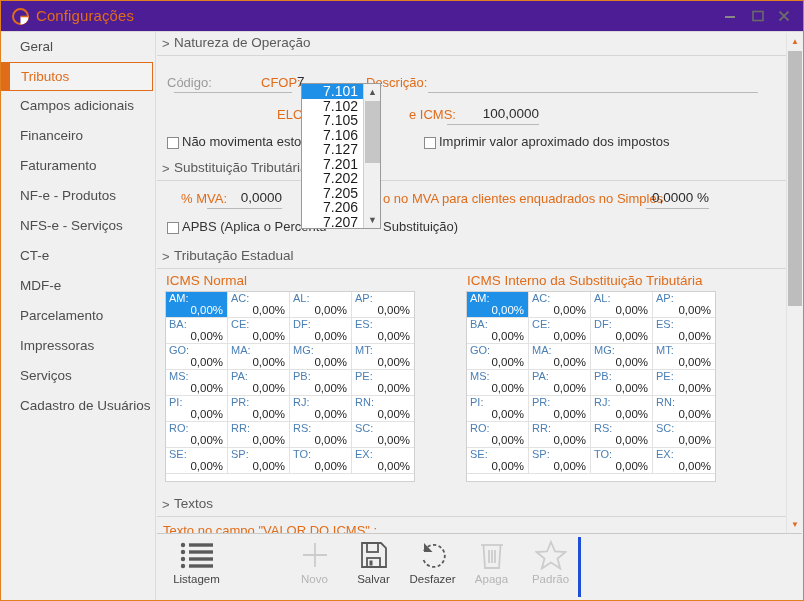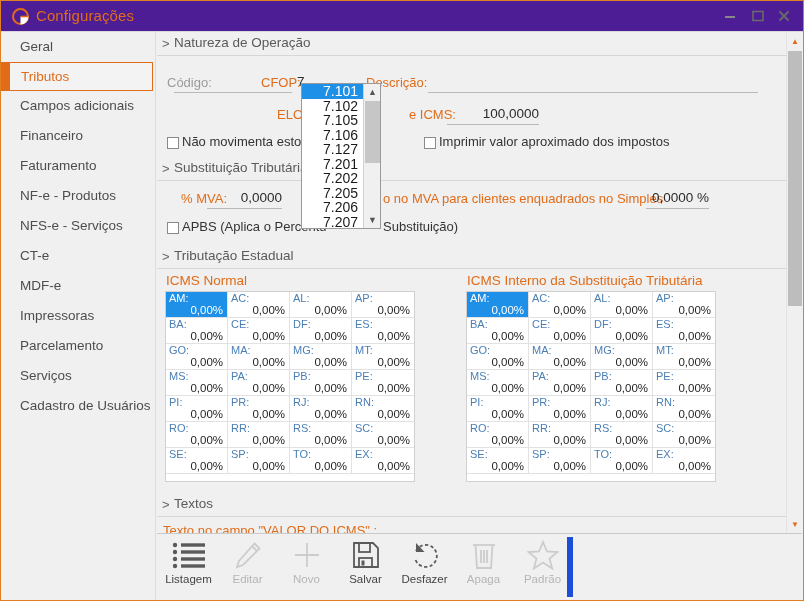--- a/index.html
+++ b/index.html
@@ -204,22 +204,22 @@
     background: #bdbdbd;
   }
 
   
   #toolbar {
     position: absolute; left: 156px; right: 1px; bottom: 0; height: 67px;
     background: #f0f0f0;
     border-top: 1px solid #c9c9c9;
   }
   #tb-inner {
-    position: absolute; left: 2px; top: 3px; width: 414px; height: 60px;
-    border-right: 6px solid #1d4ed8;
+    position: absolute; left: 10px; top: 3px; width: 414px; height: 60px;
+    border-right: 3px solid #1d4ed8;
   }
   .tb-btn {
     position: absolute; top: 0; width: 59px; height: 58px;
     text-align: center; cursor: default;
   }
   .tb-ico { height: 36px; display: flex; align-items: center; justify-content: center; }
   .tb-lbl { font-size: 11.5px; color: #444; }
   .tb-btn.disabled .tb-lbl { color: #b5b5b5; }
 </style>
 </head>
@@ -258,22 +258,22 @@
     <div id="nav-list">
         <div class="nav-item"><span>Geral</span></div>
         <div class="nav-item selected"><span>Tributos</span></div>
         <div class="nav-item"><span>Campos adicionais</span></div>
         <div class="nav-item"><span>Financeiro</span></div>
         <div class="nav-item"><span>Faturamento</span></div>
         <div class="nav-item"><span>NF-e - Produtos</span></div>
         <div class="nav-item"><span>NFS-e - Serviços</span></div>
         <div class="nav-item"><span>CT-e</span></div>
         <div class="nav-item"><span>MDF-e</span></div>
+        <div class="nav-item"><span>Parcelamento</span></div>
         <div class="nav-item"><span>Impressoras</span></div>
-        <div class="nav-item"><span>Parcelamento</span></div>
         <div class="nav-item"><span>Serviços</span></div>
         <div class="nav-item"><span>Cadastro de Usuários</span></div>
       </div>
   </div>
 
   <div id="content">
     <div id="scrollview">
 
       <div class="section-header" style="position:absolute; left:0; top:0; right:0;">
         <span class="chev">&gt;</span>
@@ -606,31 +606,20 @@
                 <circle cx="3" cy="26" r="2.2"></circle>
                 <rect x="9" y="3.3" width="24" height="3.4"></rect>
                 <rect x="9" y="10.3" width="24" height="3.4"></rect>
                 <rect x="9" y="17.3" width="24" height="3.4"></rect>
                 <rect x="9" y="24.3" width="24" height="3.4"></rect>
               </g>
             </svg>
           </div>
           <div class="tb-lbl">Listagem</div>
         </div>
-        <div class="tb-btn disabled" style="left: 59px;">
-          <div class="tb-ico">
-            <svg width="30" height="30" viewBox="0 0 30 30">
-              <g fill="none" stroke="#cccccc" stroke-width="1.8">
-                <path d="M21.5 3.5 l5 5 L10 25 L4 27 L6 21 Z"></path>
-                <path d="M19 6 l5 5"></path>
-              </g>
-            </svg>
-          </div>
-          <div class="tb-lbl">Editar</div>
-        </div>
         <div class="tb-btn disabled" style="left: 118px;">
           <div class="tb-ico">
             <svg width="30" height="30" viewBox="0 0 30 30">
               <g stroke="#cccccc" stroke-width="1.8">
                 <path d="M15 3 V27 M3 15 H27"></path>
               </g>
             </svg>
           </div>
           <div class="tb-lbl">Novo</div>
         </div>

